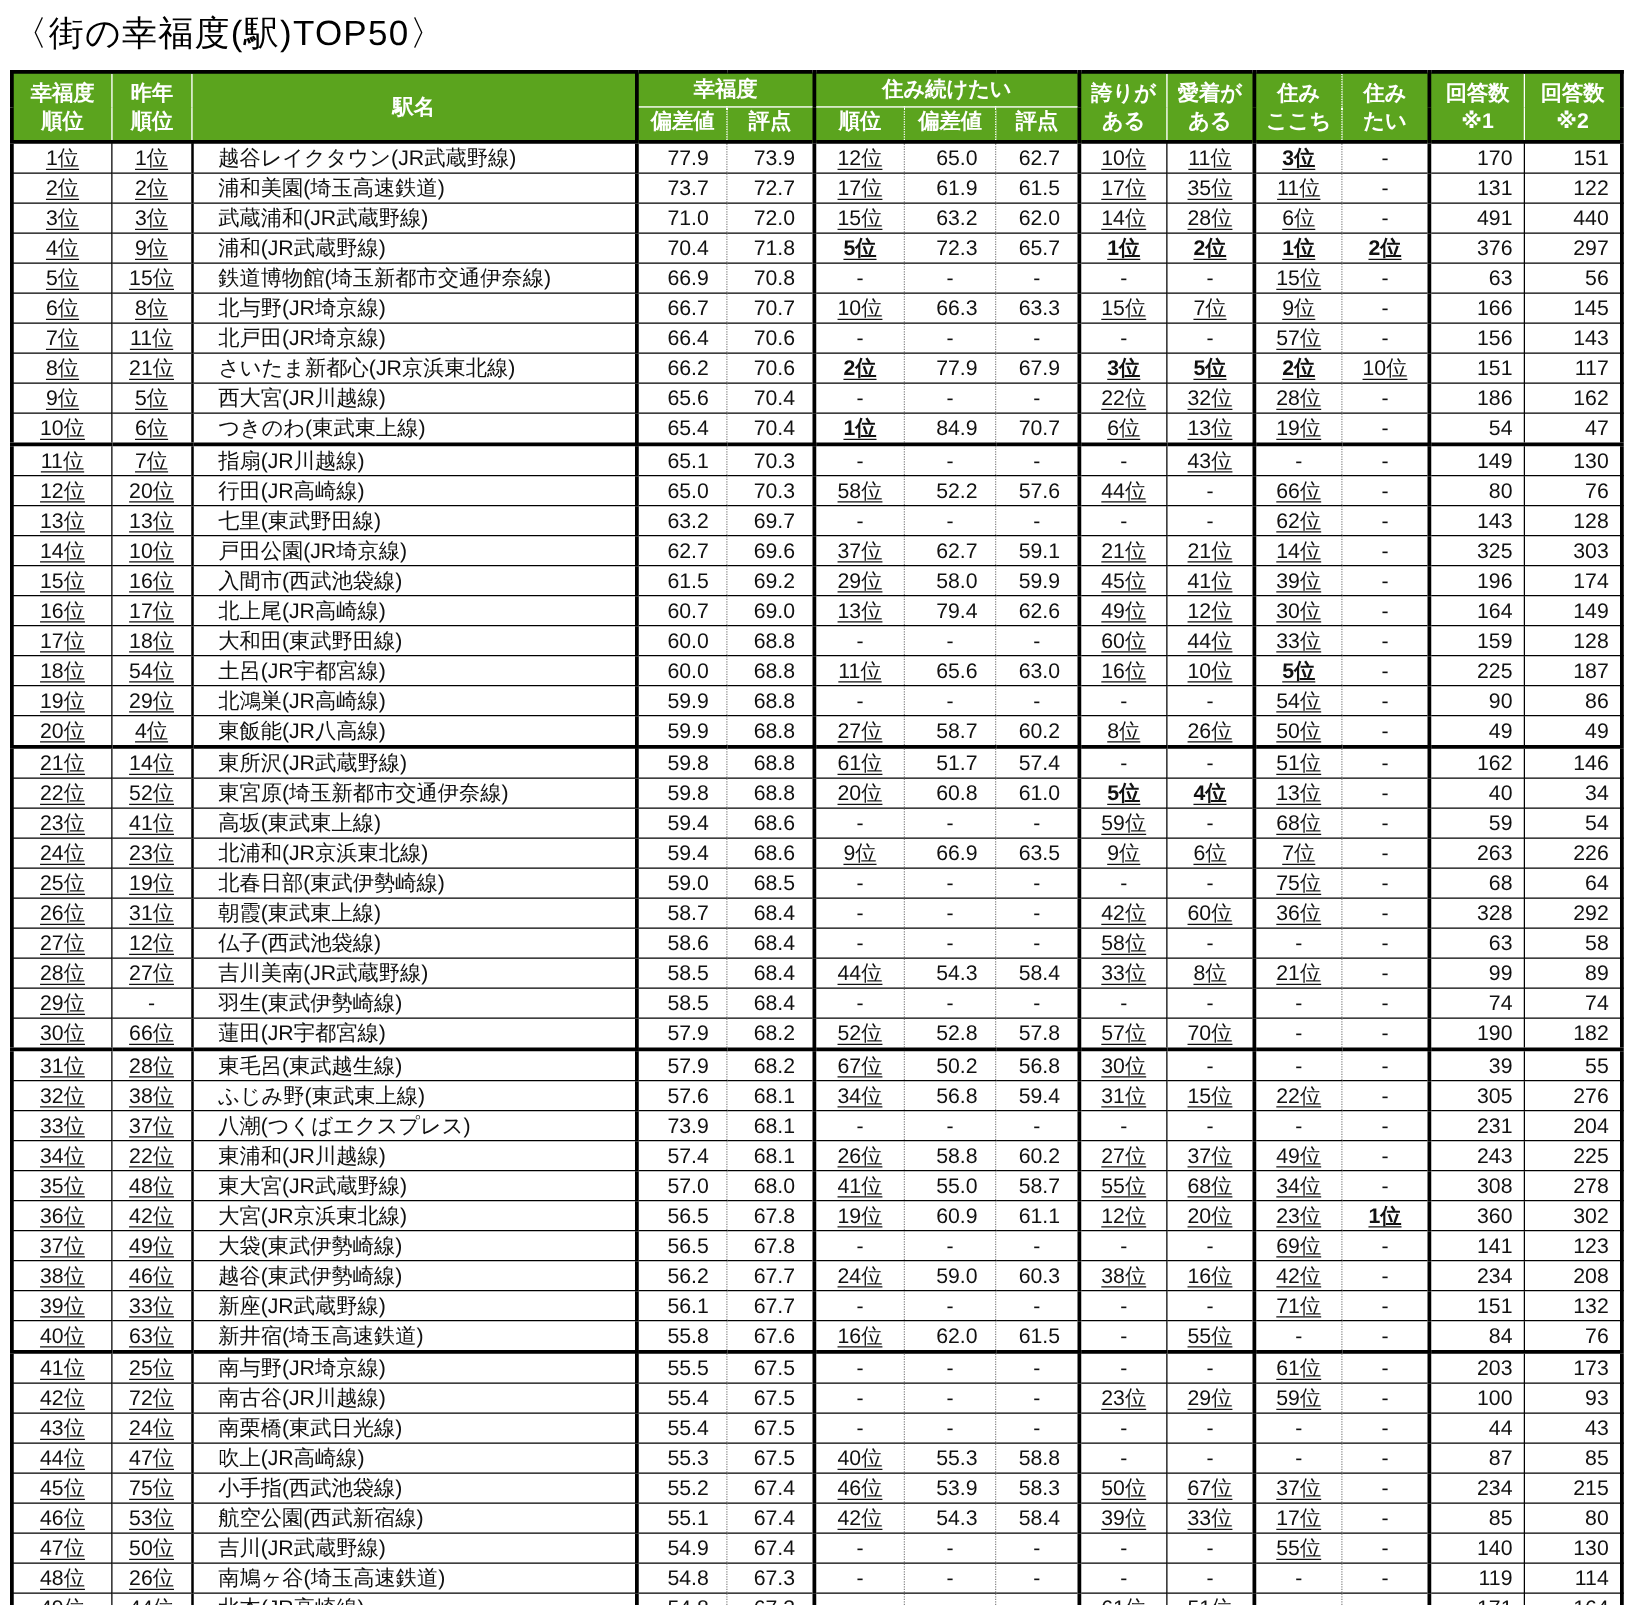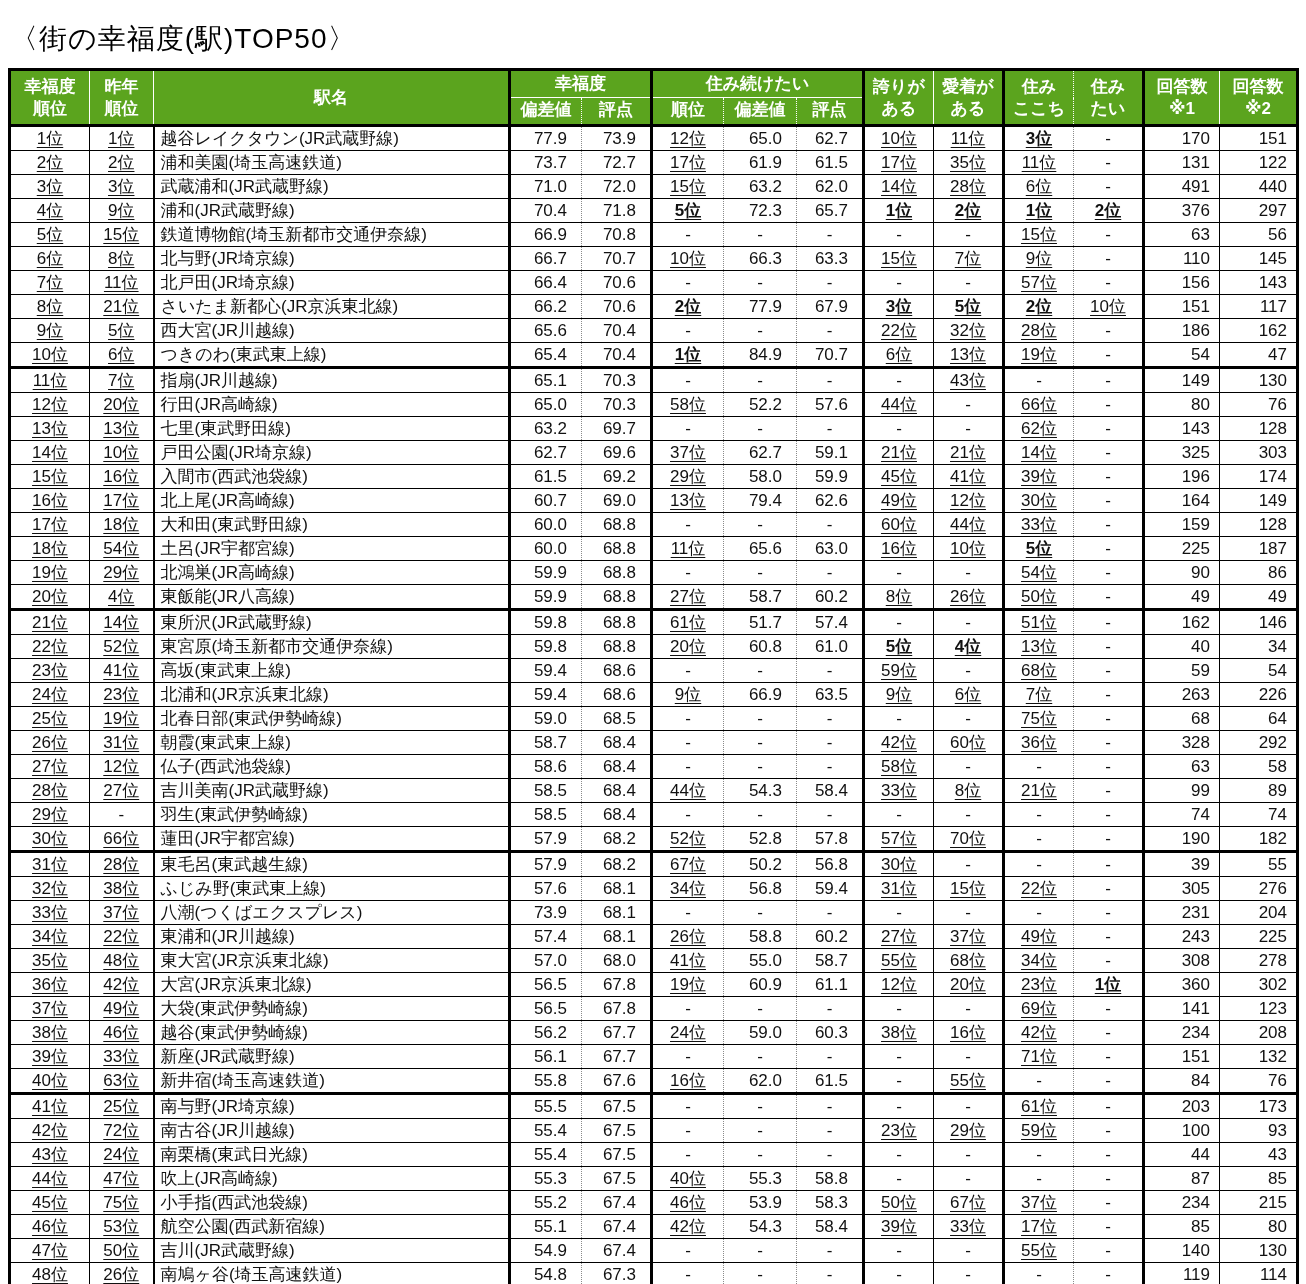--- a/index.html
+++ b/index.html
@@ -12,21 +12,21 @@
   body{
     font-family:"Liberation Sans","DejaVu Sans",sans-serif;
     color:#111;
     width:1306px;
   }
   .page{padding:6px 8px 10px 8px;}
   .title{
     font-size:28px;
     font-weight:400;
     letter-spacing:1px;
-    margin:14px 0 10px 2px;
+    margin:2px 0 10px 2px;
     color:#000;
     white-space:nowrap;
   }
   table.rank{
     border-collapse:collapse;
     table-layout:fixed;
     width:1288px;
     border:3px solid var(--line);
   }
   
@@ -55,21 +55,21 @@
     line-height:23px;
     padding:0;
     overflow:hidden;
     white-space:nowrap;
     border-bottom:1px solid var(--line);
     background:#fff;
     color:#111;
   }
   tbody tr.thick td{border-bottom:3px solid var(--line);}
   td.al-c{text-align:center;}
-  td.al-l{text-align:left;padding-left:6px;}
+  td.al-l{text-align:left;padding-left:20px;}
   td.al-r{text-align:right;padding-right:14px;}
   td.al-rn{text-align:right;padding-right:9px;}
   td.b1{border-right:1px solid var(--line);}
   td.b2{border-right:2px solid var(--line);}
   td.b3{border-right:3px solid var(--line);}
   td.bd{border-right:1px dotted var(--dot);}
   td.rk{text-decoration:underline;text-underline-offset:3px;}
   td.bold{font-weight:700;}
 </style>
 </head>
@@ -212,21 +212,21 @@
           <td class="al-l b3">北与野(JR埼京線)</td>
           <td class="al-r bd">66.7</td>
           <td class="al-r b3">70.7</td>
           <td class="al-c bd rk">10位</td>
           <td class="al-r bd">66.3</td>
           <td class="al-r b3">63.3</td>
           <td class="al-c b1 rk">15位</td>
           <td class="al-c b3 rk">7位</td>
           <td class="al-c bd rk">9位</td>
           <td class="al-c b3">-</td>
-          <td class="al-rn b1">110</td>
+          <td class="al-rn b1">166</td>
           <td class="al-rn">145</td>
         </tr>
         <tr>
           <td class="al-c b1 rk">7位</td>
           <td class="al-c b2 rk">11位</td>
           <td class="al-l b3">北戸田(JR埼京線)</td>
           <td class="al-r bd">66.4</td>
           <td class="al-r b3">70.6</td>
           <td class="al-c bd">-</td>
           <td class="al-c bd">-</td>
@@ -666,21 +666,21 @@
           <td class="al-c b1 rk">27位</td>
           <td class="al-c b3 rk">37位</td>
           <td class="al-c bd rk">49位</td>
           <td class="al-c b3">-</td>
           <td class="al-rn b1">243</td>
           <td class="al-rn">225</td>
         </tr>
         <tr>
           <td class="al-c b1 rk">35位</td>
           <td class="al-c b2 rk">48位</td>
-          <td class="al-l b3">東大宮(JR京浜東北線)</td>
+          <td class="al-l b3">東大宮(JR武蔵野線)</td>
           <td class="al-r bd">57.0</td>
           <td class="al-r b3">68.0</td>
           <td class="al-c bd rk">41位</td>
           <td class="al-r bd">55.0</td>
           <td class="al-r b3">58.7</td>
           <td class="al-c b1 rk">55位</td>
           <td class="al-c b3 rk">68位</td>
           <td class="al-c bd rk">34位</td>
           <td class="al-c b3">-</td>
           <td class="al-rn b1">308</td>

